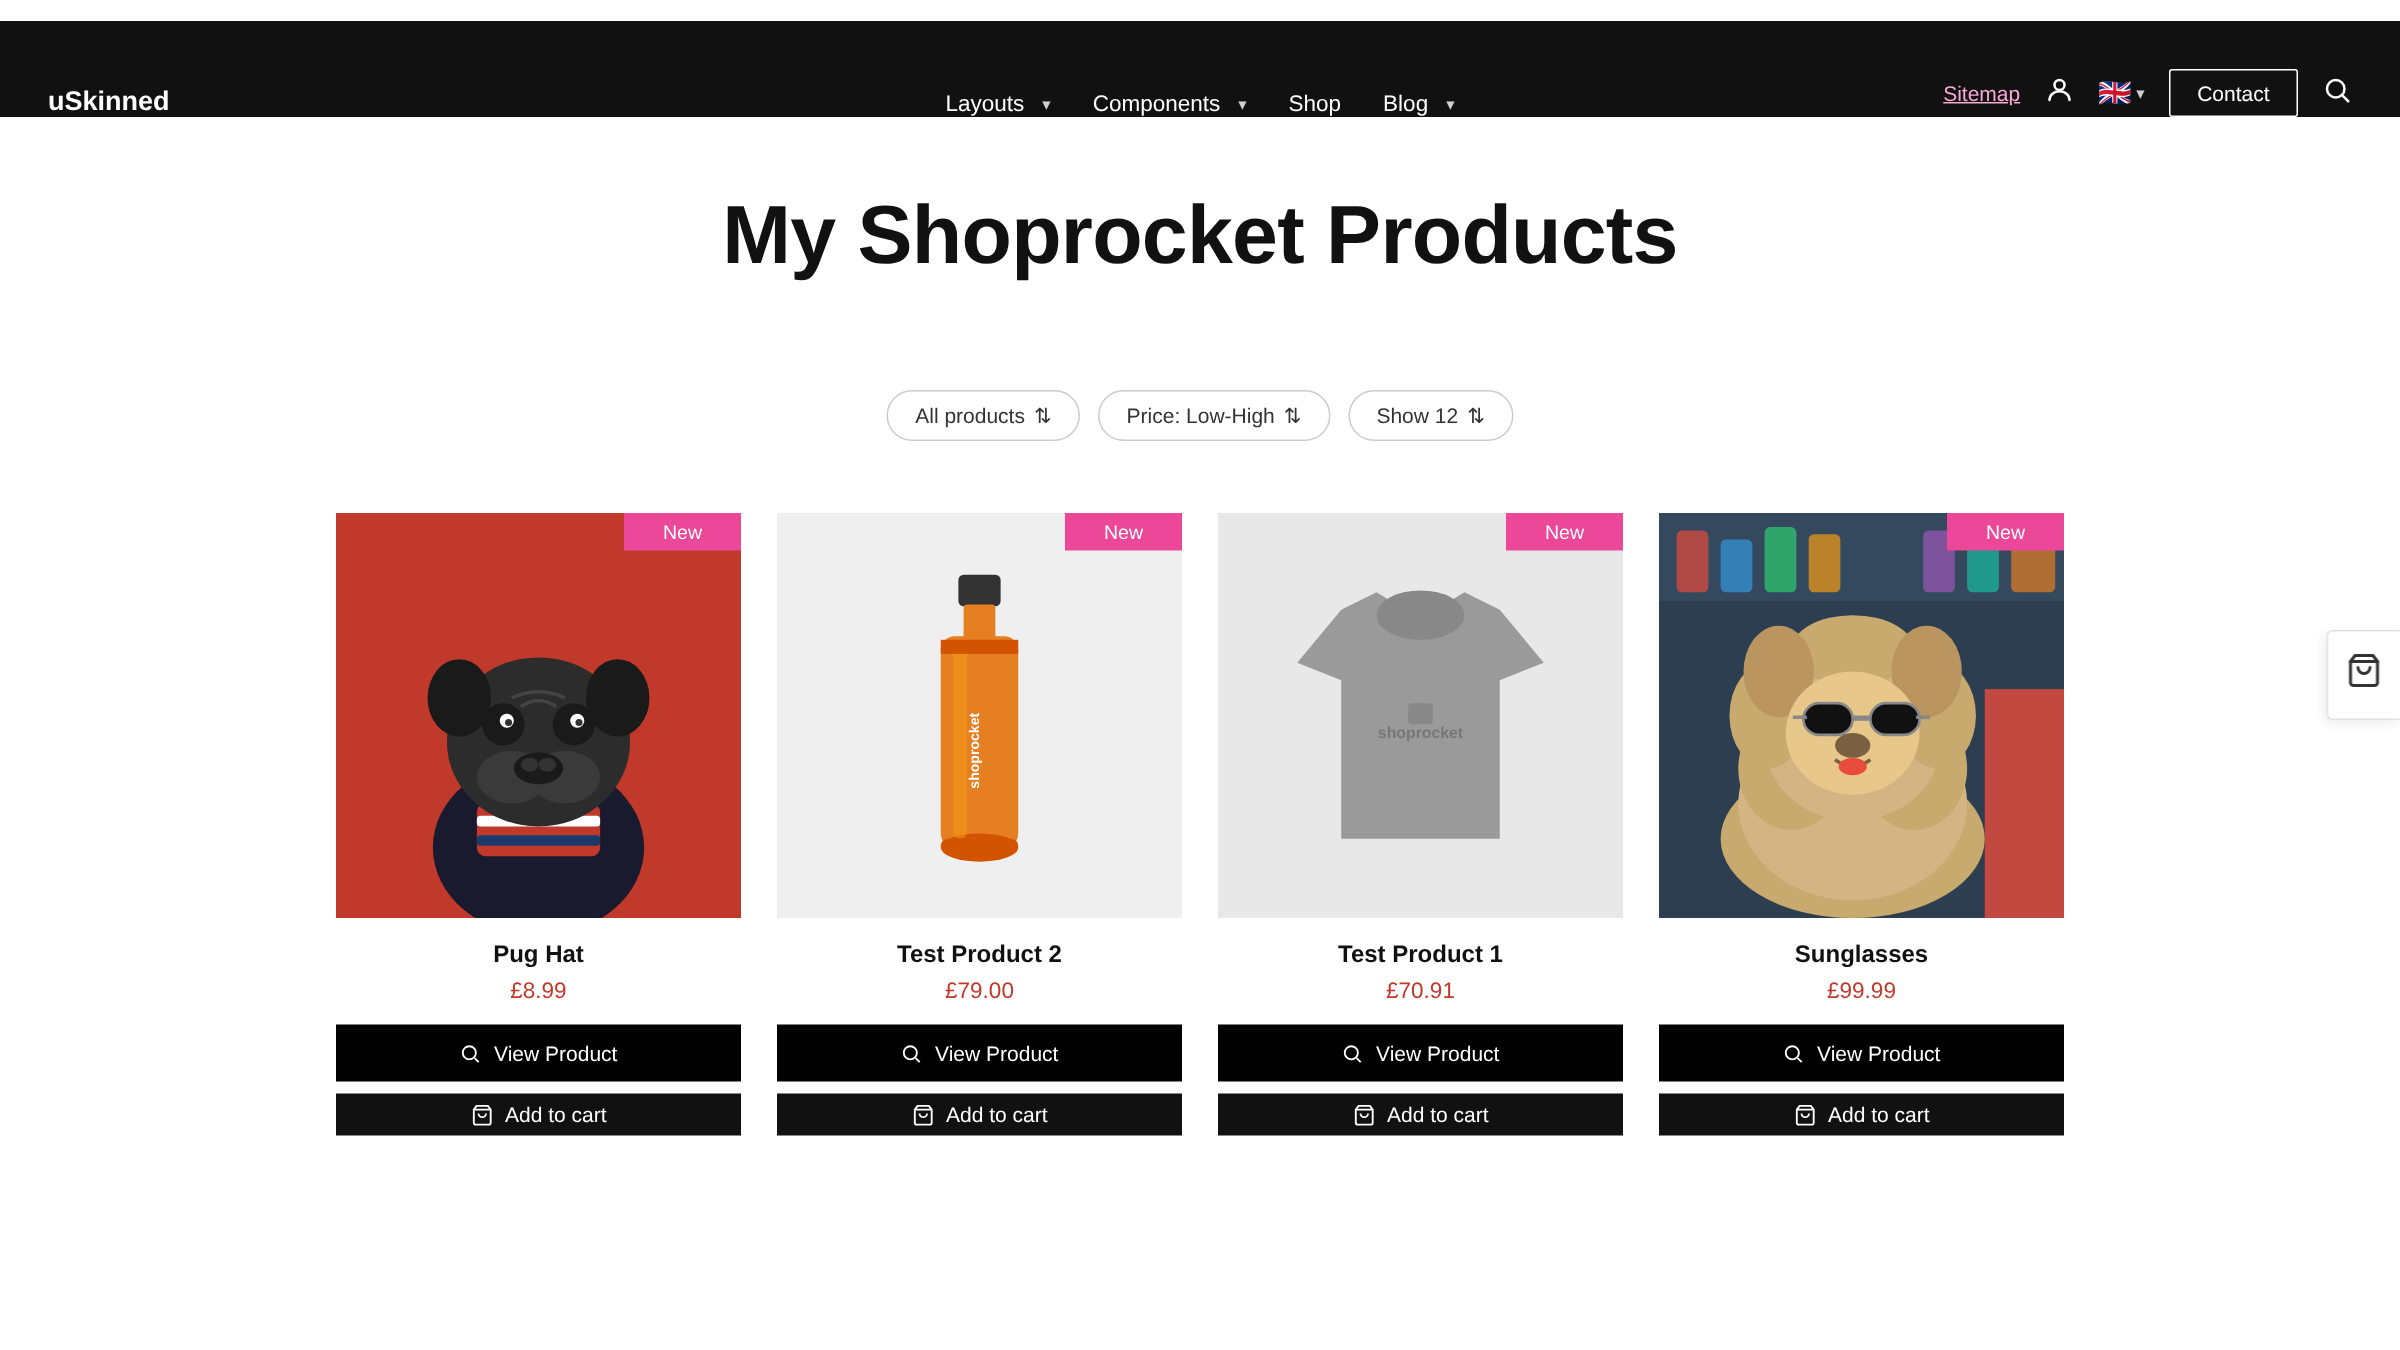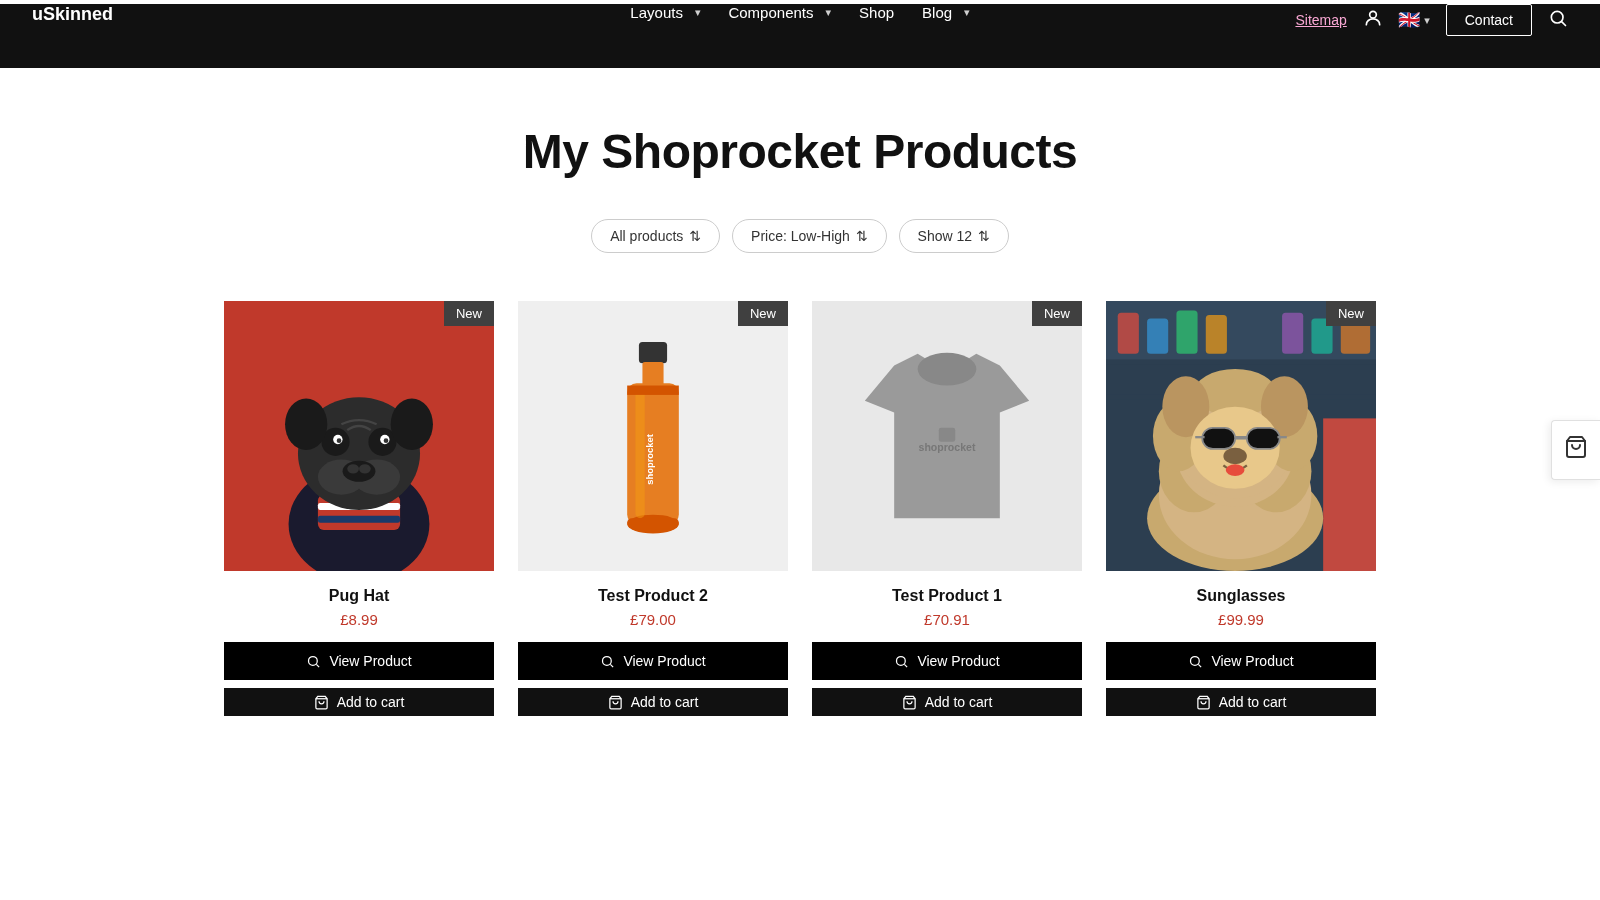--- a/index.html
+++ b/index.html
@@ -4,24 +4,24 @@
   <style>
     *, *::before, *::after { box-sizing: border-box; margin: 0; padding: 0; }
     body { font-family: -apple-system, BlinkMacSystemFont, 'Segoe UI', sans-serif; background: #fff; color: #111; }
 
     
     nav {
       background: #111;
       color: #fff;
       height: 64px;
       display: flex;
-      align-items: flex-start;
+      align-items: flex-end;
       padding: 0 32px;
       position: sticky;
-      top: 4px;
+      top: 14px;
       z-index: 100;
     }
     .nav-brand {
       font-size: 18px;
       font-weight: 600;
       color: #fff;
       margin-right: auto;
     }
     .nav-center {
       display: flex;
@@ -55,21 +55,21 @@
       font-size: 14px;
       font-weight: 500;
       cursor: pointer;
       border-radius: 2px;
     }
     .chevron-down { font-size: 11px; opacity: 0.8; }
 
     
     .page-title {
       text-align: center;
-      font-size: 48px;
+      font-size: 55px;
       font-weight: 700;
       margin: 60px 0 40px;
       letter-spacing: -0.5px;
     }
 
     
     .filters {
       display: flex;
       align-items: center;
       justify-content: center;
@@ -80,20 +80,21 @@
       border: 1.5px solid #ccc;
       border-radius: 999px;
       padding: 8px 18px;
       font-size: 14px;
       cursor: pointer;
       background: #fff;
       color: #333;
       display: flex;
       align-items: center;
       gap: 6px;
+      margin-top: 32px;
     }
     .search-pill {
       border: 1.5px solid #ccc;
       border-radius: 999px;
       padding: 8px 18px;
       font-size: 14px;
       background: #fff;
       color: #999;
       display: flex;
       align-items: center;
@@ -127,25 +128,25 @@
       position: relative;
       width: 100%;
       aspect-ratio: 1 / 1;
       overflow: hidden;
       background: #f0f0f0;
     }
     .product-image-wrap .badge {
       position: absolute;
       top: 0;
       right: 0;
-      background: #404040;
+      background: #ec4899;
       color: #fff;
       font-size: 13px;
       font-weight: 500;
-      padding: 5px 12px;
+      padding: 5px 26px;
       z-index: 2;
     }
 
     
     .img-pug { background: #c0392b; }
     .img-bottle { background: #f0f0f0; }
     .img-tshirt { background: #e8e8e8; }
     .img-dog { background: #2c3e50; }
 
     .product-info {

